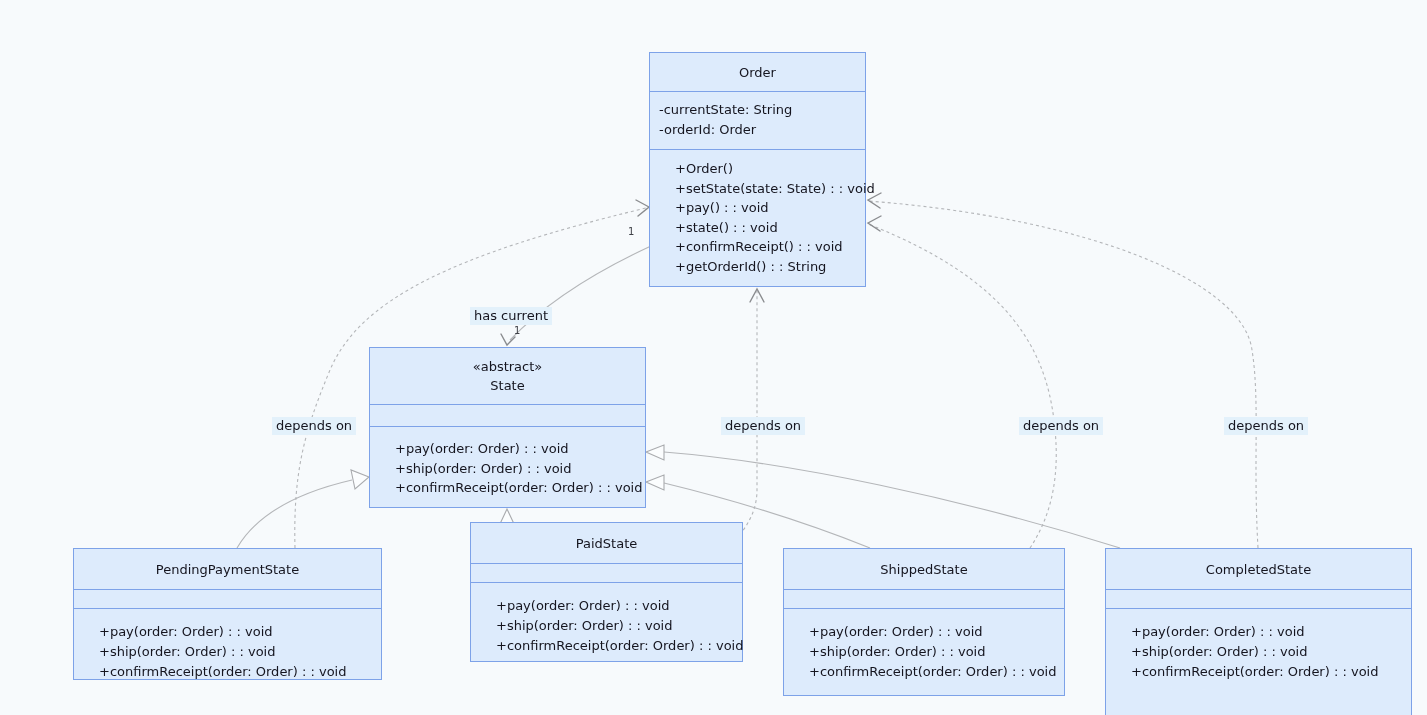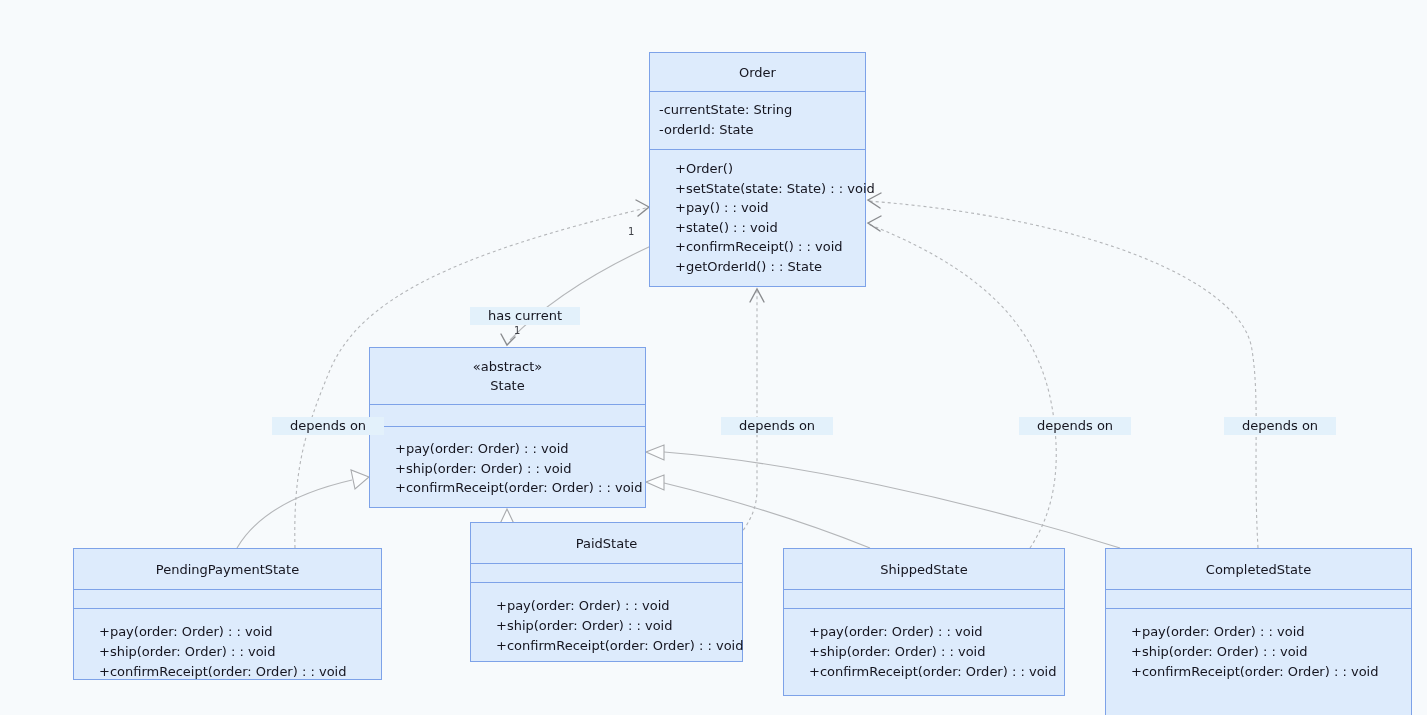--- a/index.html
+++ b/index.html
@@ -38,21 +38,21 @@
     text-align:center;line-height:19px;
   }
   .uml-attrs{flex:none;border-top:1px solid var(--box-border);padding:8px 0 0 9px;line-height:19.5px}
   .uml-methods{flex:1;border-top:1px solid var(--box-border);padding:9px 0 0 25px;line-height:19.5px}
   .uml-line{white-space:nowrap}
 
   .edge-label{
     position:absolute;z-index:3;
     background:var(--label-bg);
     font-size:13px;line-height:16px;
-    padding:1px 18px;white-space:nowrap;
+    padding:1px 4px;white-space:nowrap;
   }
   .mult-label{
     position:absolute;z-index:3;
     font-size:10px;color:#3f4147;white-space:nowrap;
   }
 </style>
 </head>
 <body>
 
 <svg id="edge-layer" width="1427" height="715" viewBox="0 0 1427 715">
@@ -84,29 +84,29 @@
   <path class="edge" d="M 1120 548 C 960 498, 790 462, 664 452"></path>
   <polygon class="tri" points="646,452 664,445 664,460"></polygon>
 </svg>
 
 <div class="uml-box" style="left:649px;top:52px;width:217px;height:235px">
   <div class="uml-title" style="height:38px">
     <span>Order</span>
   </div>
   <div class="uml-attrs" style="height:58px">
     <div class="uml-line">-currentState: String</div>
-    <div class="uml-line">-orderId: State</div>
+    <div class="uml-line">-orderId: Order</div>
   </div>
   <div class="uml-methods">
     <div class="uml-line">+Order()</div>
     <div class="uml-line">+setState(state: State) : : void</div>
     <div class="uml-line">+pay() : : void</div>
     <div class="uml-line">+state() : : void</div>
     <div class="uml-line">+confirmReceipt() : : void</div>
-    <div class="uml-line">+getOrderId() : : State</div>
+    <div class="uml-line">+getOrderId() : : String</div>
   </div>
 </div>
 
 <div class="uml-box" style="left:369px;top:347px;width:277px;height:161px">
   <div class="uml-title" style="height:56px">
     <span>«abstract»</span>
     <span>State</span>
   </div>
   <div class="uml-attrs" style="height:22px;padding:0"></div>
   <div class="uml-methods" style="padding-top:12px">

